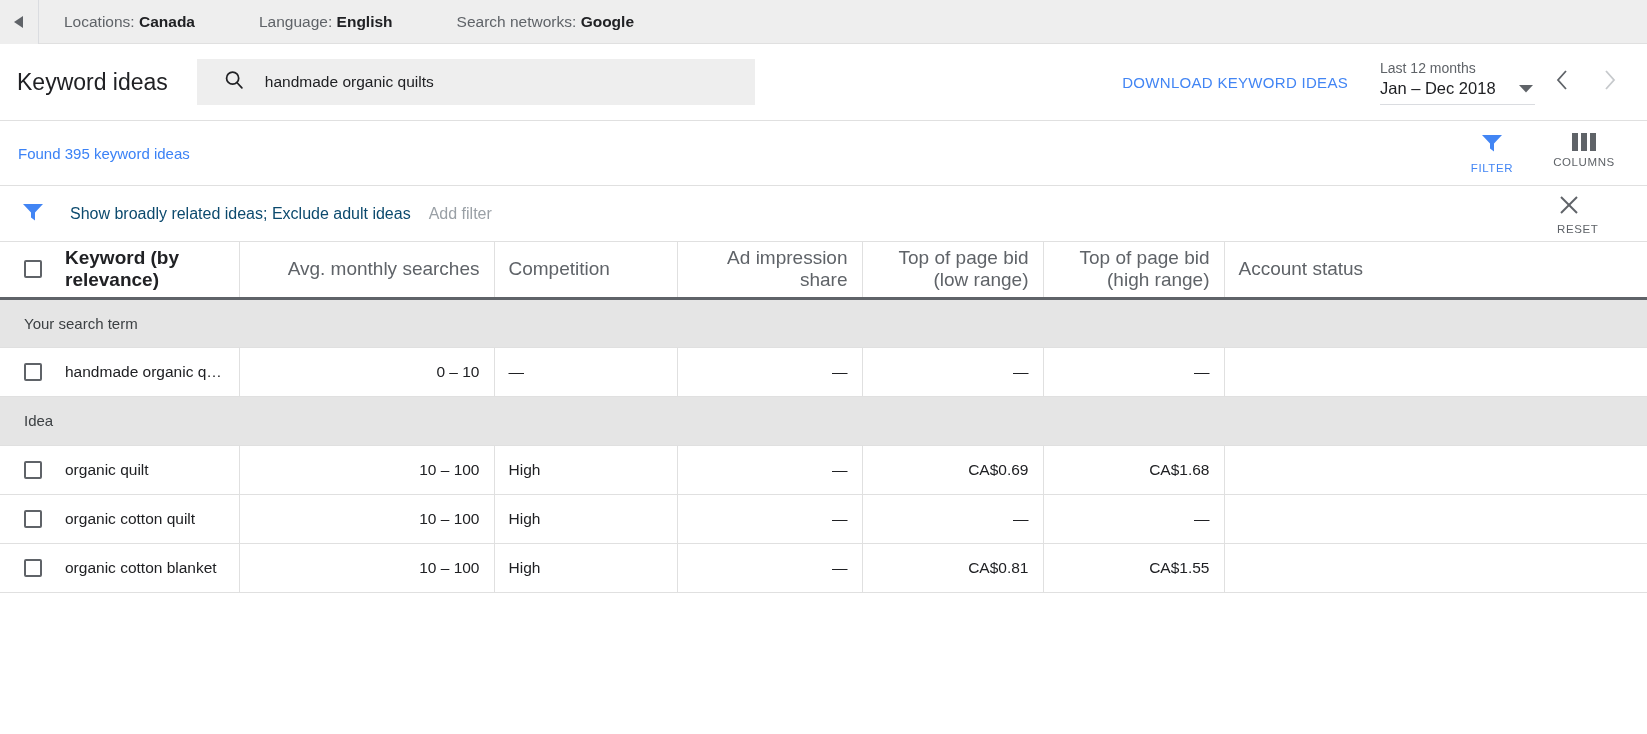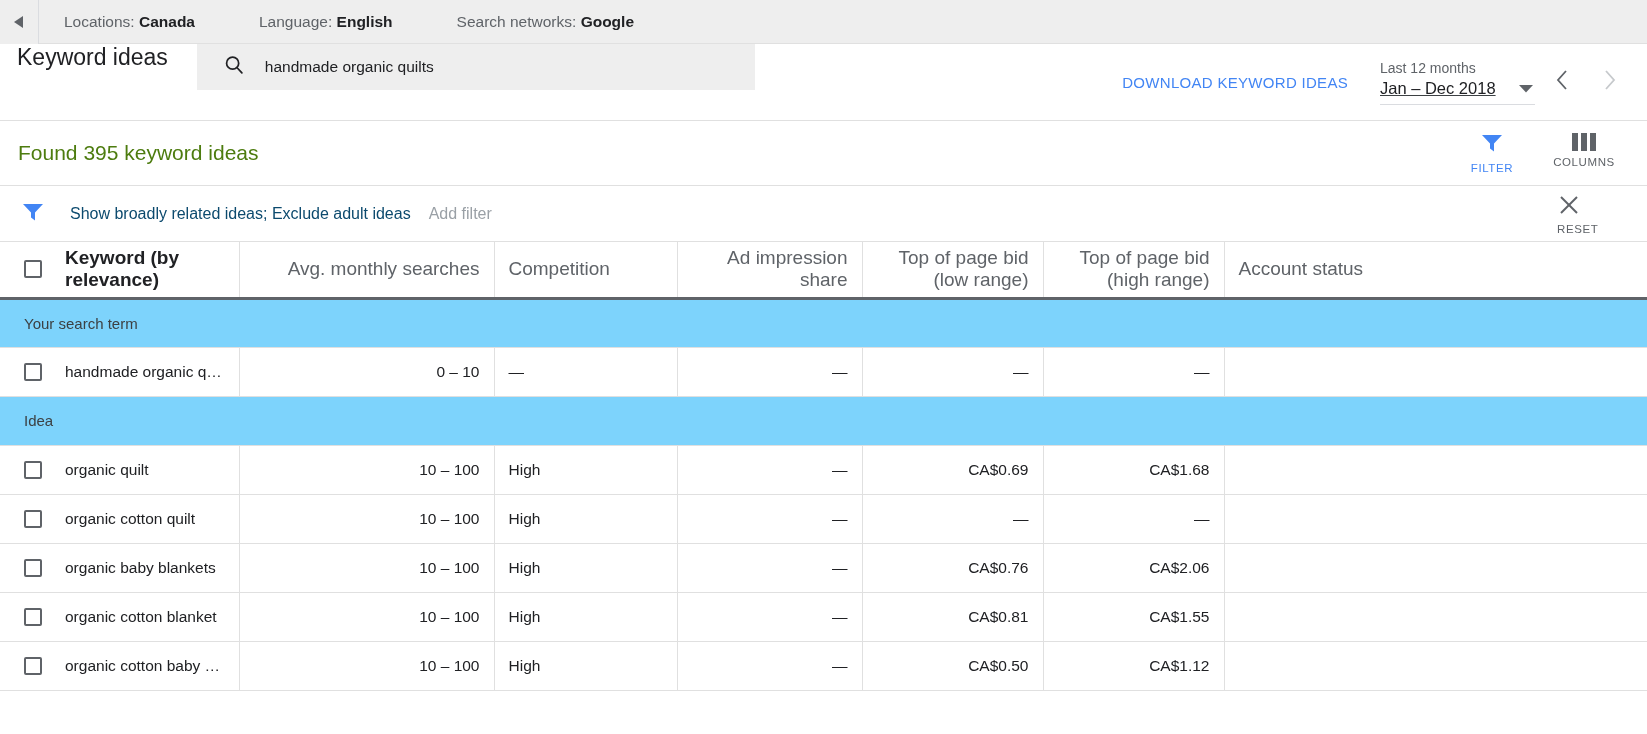--- a/index.html
+++ b/index.html
@@ -39,20 +39,21 @@
     color: #5f6368;
     white-space: nowrap;
     cursor: pointer;
   }
   .ctx-item b { color: #202124; font-weight: 700; }
 
   
   .header {
     height: 77px;
     display: flex;
+    align-items: center;
     background: #fff;
     border-bottom: 1px solid #e0e0e0;
     position: relative;
   }
   .page-title {
     font-size: 23px;
     color: #202124;
     font-weight: 400;
     margin-left: 17px;
     white-space: nowrap;
@@ -98,21 +99,20 @@
   .daterange .label {
     font-size: 14px;
     color: #5f6368;
     margin-bottom: 3px;
   }
   .daterange .valrow {
     display: flex;
     align-items: center;
     border-bottom: 1px solid #dadce0;
     padding-bottom: 6px;
-    text-decoration: underline;
   }
   .daterange .value {
     font-size: 16.5px;
     color: #202124;
     white-space: nowrap;
   }
   .daterange .caret { margin-left: auto; padding-right: 2px; }
   .navarrow {
     width: 42px; height: 42px;
     display: flex; align-items: center; justify-content: center;
@@ -124,22 +124,22 @@
   .toolsrow {
     height: 65px;
     display: flex;
     align-items: center;
     background: #fff;
     border-bottom: 1px solid #e0e0e0;
     padding-left: 18px;
     padding-right: 8px;
   }
   .found-text {
-    font-size: 21px;
-    color: #4d7c0f;
+    font-size: 15px;
+    color: #3b82f6;
   }
   .tools-right {
     margin-left: auto;
     display: flex;
     align-items: flex-start;
     gap: 30px;
     padding-right: 24px;
   }
   .tool-btn {
     width: 62px;
@@ -260,21 +260,21 @@
   }
   tbody td.num { text-align: right; }
   tbody td.left { text-align: left; }
   .kw-text {
     overflow: hidden;
     white-space: nowrap;
     text-overflow: ellipsis;
     padding-right: 10px;
   }
   tr.section td {
-    background: #7dd3fc;
+    background: #e5e5e5;
     height: 49px;
     border-left: none;
     border-bottom: 1px solid #e0e0e0;
     font-size: 15px;
     color: #3c4043;
     padding-left: 24px;
   }
 </style>
 </head>
 <body>
@@ -463,59 +463,31 @@
         </div>
       </td>
       <td class="num">10 – 100</td>
       <td class="left">High</td>
       <td class="num">—</td>
       <td class="num">—</td>
       <td class="num">—</td>
       <td class="left"></td>
     </tr>
 
-    <tr>
-      <td class="kw">
-        <div class="kwcell-inner">
-          <div class="cbox"></div>
-          <span class="kw-text">organic baby blankets</span>
-        </div>
-      </td>
-      <td class="num">10 – 100</td>
-      <td class="left">High</td>
-      <td class="num">—</td>
-      <td class="num">CA$0.76</td>
-      <td class="num">CA$2.06</td>
-      <td class="left"></td>
-    </tr>
 
     <tr>
       <td class="kw">
         <div class="kwcell-inner">
           <div class="cbox"></div>
           <span class="kw-text">organic cotton blanket</span>
         </div>
       </td>
       <td class="num">10 – 100</td>
       <td class="left">High</td>
       <td class="num">—</td>
       <td class="num">CA$0.81</td>
       <td class="num">CA$1.55</td>
       <td class="left"></td>
     </tr>
 
-    <tr>
-      <td class="kw">
-        <div class="kwcell-inner">
-          <div class="cbox"></div>
-          <span class="kw-text">organic cotton baby bla…</span>
-        </div>
-      </td>
-      <td class="num">10 – 100</td>
-      <td class="left">High</td>
-      <td class="num">—</td>
-      <td class="num">CA$0.50</td>
-      <td class="num">CA$1.12</td>
-      <td class="left"></td>
-    </tr>
 
   </tbody>
 </table>
 
 </body></html>

